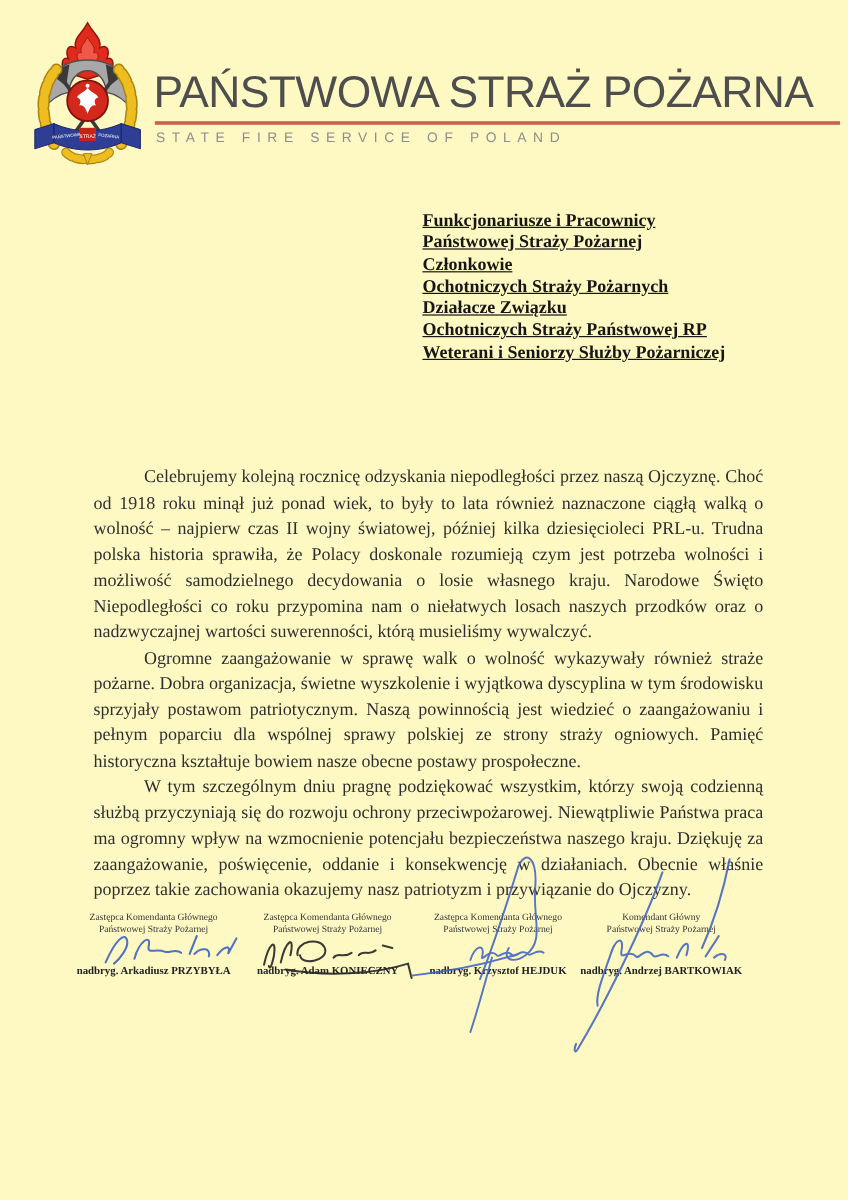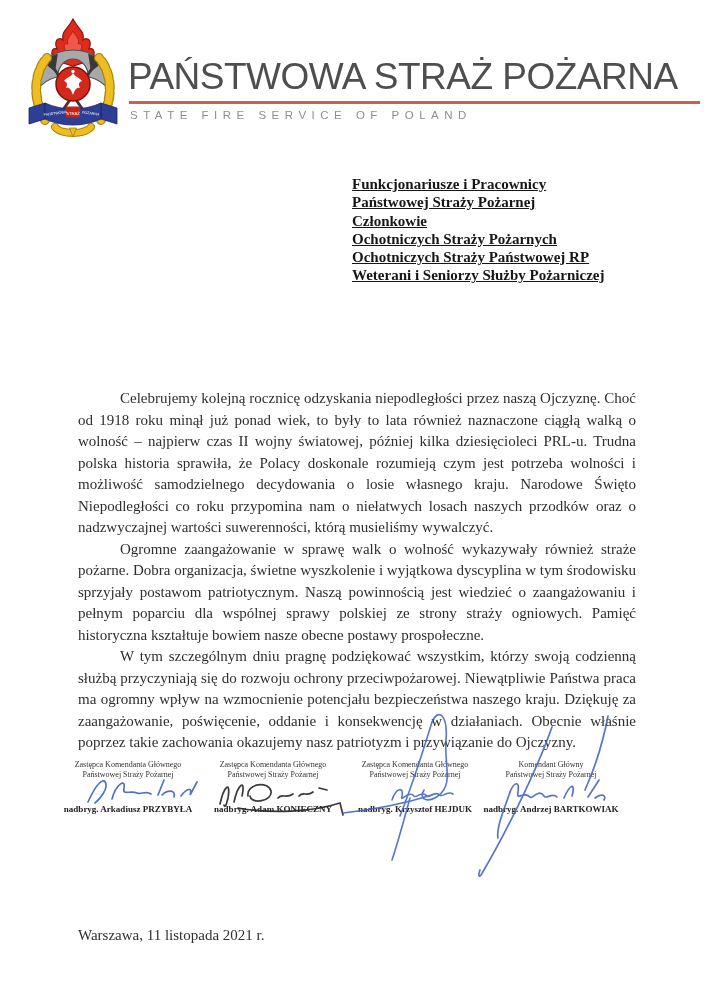--- a/index.html
+++ b/index.html
@@ -1,19 +1,19 @@
 <!DOCTYPE html>
 <html lang="pl"><head>
 <meta charset="utf-8">
 <title>Państwowa Straż Pożarna — list okolicznościowy</title>
 <style>
   html, body { margin:0; padding:0; background:#e8e8e8; }
   .page {
     position:relative; width:707px; height:1000px; margin:0 auto;
-    background:#ffffff; overflow:hidden;
+    background:#fef9c3; overflow:hidden;
     font-family:"Liberation Serif", serif; color:#2e2e2e;
   }
   
   .emblem { position:absolute; left:22px; top:16px; width:102px; height:132px; }
   .brand-title {
     position:absolute; left:128px; top:57px; width:560px;
     font-family:"Liberation Sans", sans-serif; font-size:37px; line-height:40px;
     font-weight:400; letter-spacing:-0.5px; color:#4e4e4e; white-space:nowrap;
   }
   .red-rule { position:absolute; left:129px; top:101px; width:571px; height:2.5px; background:#cb5f51; }
@@ -94,20 +94,21 @@
 
   <div class="brand-title">PAŃSTWOWA STRAŻ POŻARNA</div>
   <div class="red-rule"></div>
   <div class="brand-sub">STATE FIRE SERVICE OF POLAND</div>
 
   <div class="recipients">
     <div class="recipient-line">Funkcjonariusze i Pracownicy</div>
     <div class="recipient-line">Państwowej Straży Pożarnej</div>
     <div class="recipient-line">Członkowie</div>
     <div class="recipient-line">Ochotniczych Straży Pożarnych</div>
+    <div class="recipient-line">Działacze Związku</div>
     <div class="recipient-line">Ochotniczych Straży Państwowej RP</div>
     <div class="recipient-line">Weterani i Seniorzy Służby Pożarniczej</div>
   </div>
 
   <div class="letter-body">
     <p>Celebrujemy kolejną rocznicę odzyskania niepodległości przez naszą Ojczyznę. Choć od 1918 roku minął już ponad wiek, to były to lata również naznaczone ciągłą walką o wolność – najpierw czas II wojny światowej, później kilka dziesięcioleci PRL-u. Trudna polska historia sprawiła, że Polacy doskonale rozumieją czym jest potrzeba wolności i możliwość samodzielnego decydowania o losie własnego kraju. Narodowe Święto Niepodległości co roku przypomina nam o niełatwych losach naszych przodków oraz o nadzwyczajnej wartości suwerenności, którą musieliśmy wywalczyć.</p>
     <p>Ogromne zaangażowanie w sprawę walk o wolność wykazywały również straże pożarne. Dobra organizacja, świetne wyszkolenie i wyjątkowa dyscyplina w tym środowisku sprzyjały postawom patriotycznym. Naszą powinnością jest wiedzieć o zaangażowaniu i pełnym poparciu dla wspólnej sprawy polskiej ze strony straży ogniowych. Pamięć historyczna kształtuje bowiem nasze obecne postawy prospołeczne.</p>
     <p>W tym szczególnym dniu pragnę podziękować wszystkim, którzy swoją codzienną służbą przyczyniają się do rozwoju ochrony przeciwpożarowej. Niewątpliwie Państwa praca ma ogromny wpływ na wzmocnienie potencjału bezpieczeństwa naszego kraju. Dziękuję za zaangażowanie, poświęcenie, oddanie i konsekwencję w działaniach. Obecnie właśnie poprzez takie zachowania okazujemy nasz patriotyzm i przywiązanie do Ojczyzny.</p>
   </div>
 
@@ -161,15 +162,14 @@
     <g fill="none" stroke="#3f63c4" stroke-width="1.7" stroke-linecap="round" opacity="0.88">
       <path d="M512,27 C495,75 462,140 441,175 C439,178 438,175 440,170"></path>
       <path d="M470,92 C464,110 456,128 458,138"></path>
       <path d="M470,92 C474,82 480,80 478,92 C476,102 484,90 490,97 C492,100 498,88 504,96 C506,100 512,92 517,97"></path>
       <path d="M524,98 C530,84 536,82 532,96"></path>
       <path d="M548,97 L559,80 M555,98 C561,93 567,95 564,100"></path>
       <path d="M568,16 C563,42 554,70 545,90"></path>
     </g>
   </svg>
 
-  <div class="dateline">Warszawa, 11 listopada 2021 r.</div>
 
 </div>
 
 </body></html>

